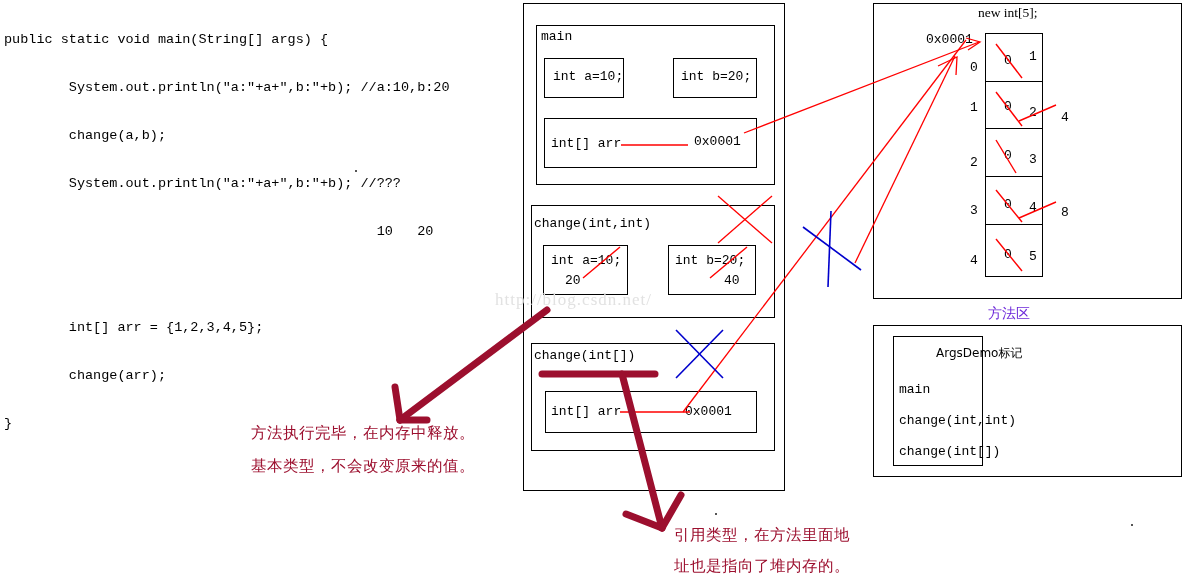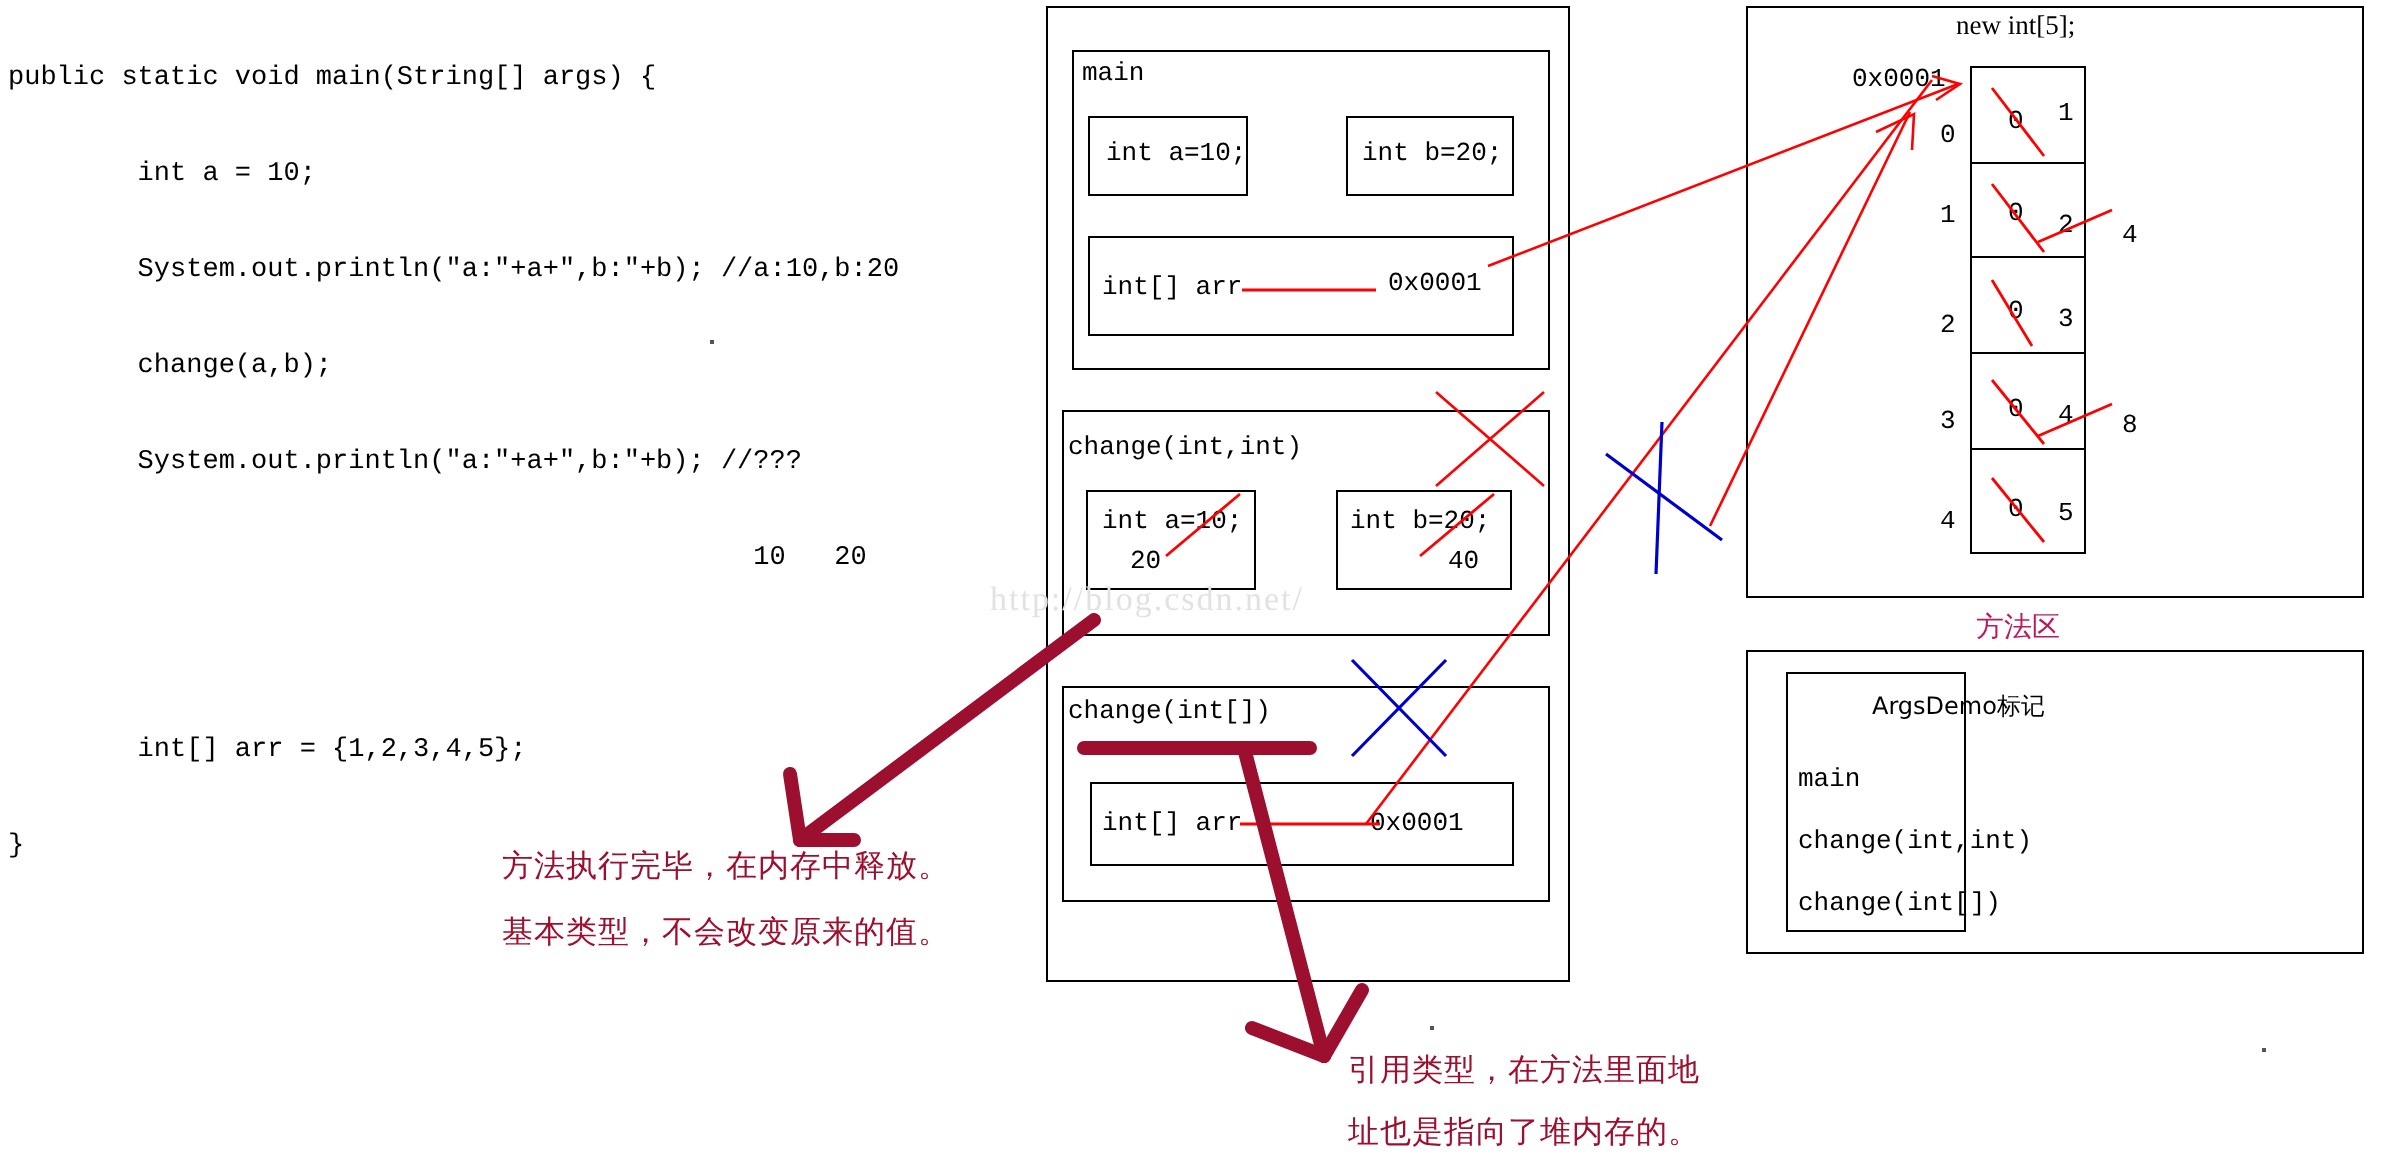--- a/index.html
+++ b/index.html
@@ -79,21 +79,21 @@
     position: absolute;
     font-family: "Liberation Mono", "DejaVu Sans Mono", monospace;
     font-size: 13.5px;
     color: #000;
     white-space: pre;
   }
   .area-title {
     position: absolute;
     font-family: "DejaVu Sans", "Liberation Sans", sans-serif;
     font-size: 14px;
-    color: #be185d;
+    color: #6d28d9;
     white-space: pre;
   }
   .watermark {
     position: absolute;
     color: #e2e2e2;
     font-family: "Liberation Serif", "DejaVu Serif", serif;
     font-size: 17px;
     white-space: pre;
     letter-spacing: 1px;
   }
@@ -102,27 +102,27 @@
     width: 2px; height: 2px;
     background: #555;
   }
   svg { overflow: visible; }
 </style>
 </head>
 <body>
 
 <div id="code-panel">
   <span class="ln">public static void main(String[] args) {</span>
-  <span class="ln">        int a = 10;</span>
   <span class="ln">        System.out.println("a:"+a+",b:"+b); //a:10,b:20</span>
   <span class="ln">        change(a,b);</span>
   <span class="ln">        System.out.println("a:"+a+",b:"+b); //???</span>
   <span class="ln">                                              10   20</span>
   <span class="blank"></span>
   <span class="ln">        int[] arr = {1,2,3,4,5};</span>
+  <span class="ln">        change(arr);</span>
   <span class="ln">}</span>
   
   
   
   
   
   
   
   
   

